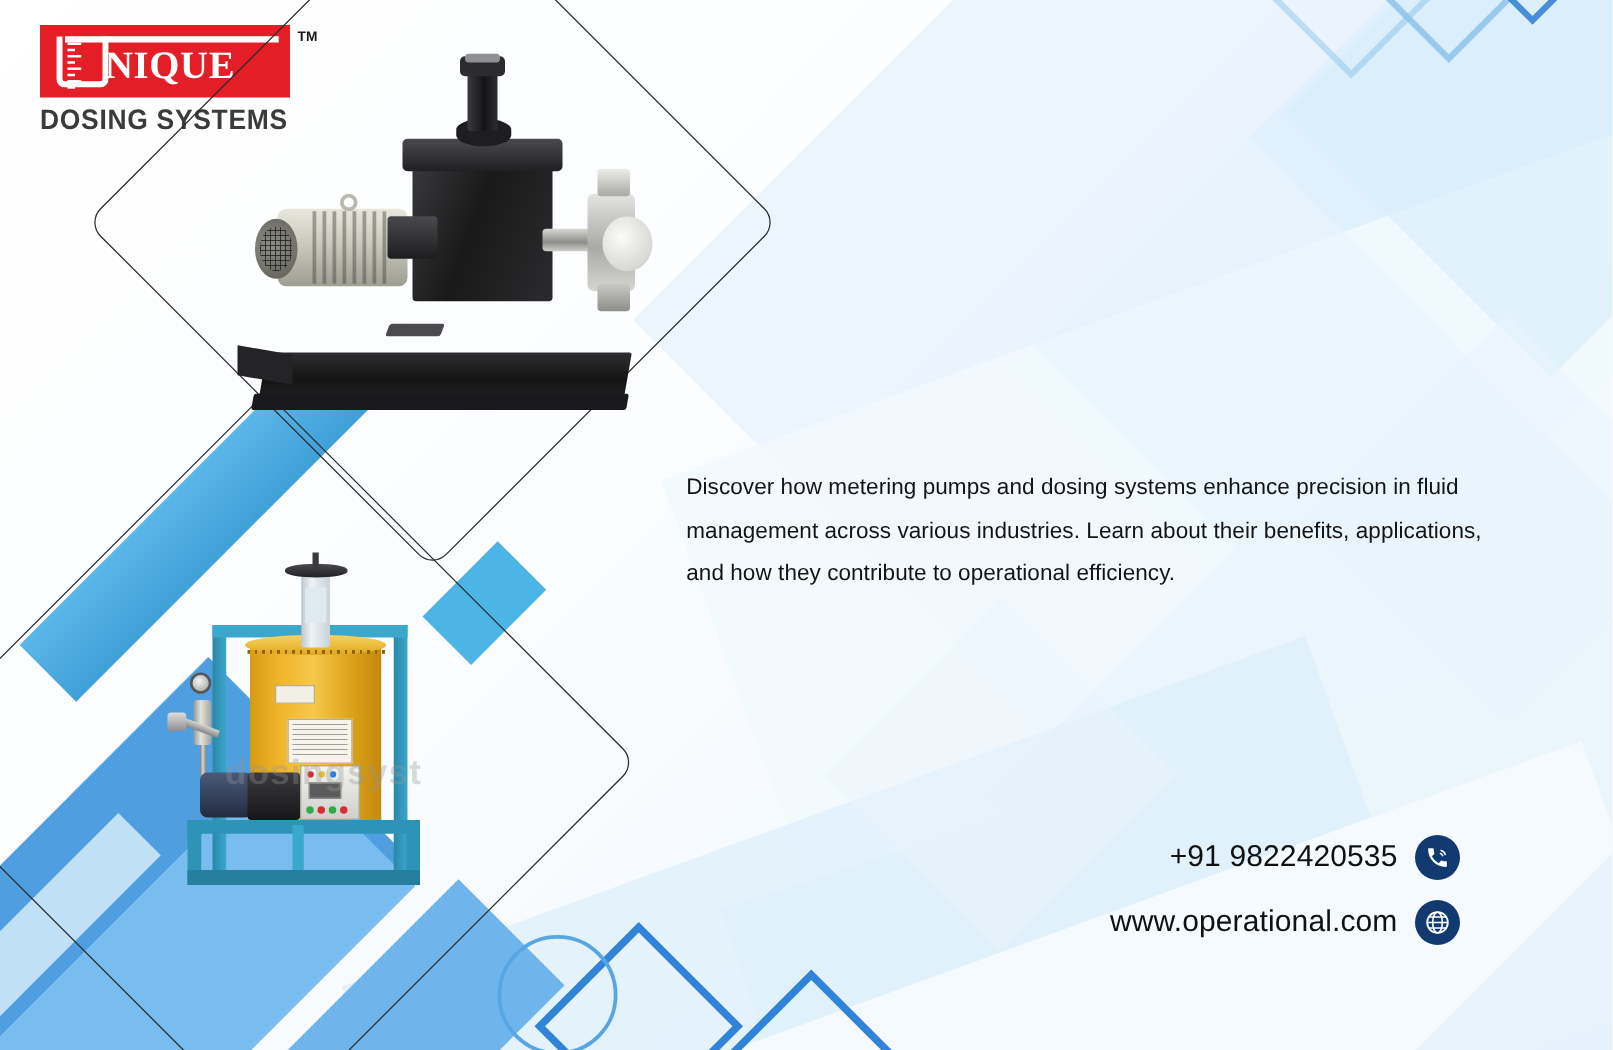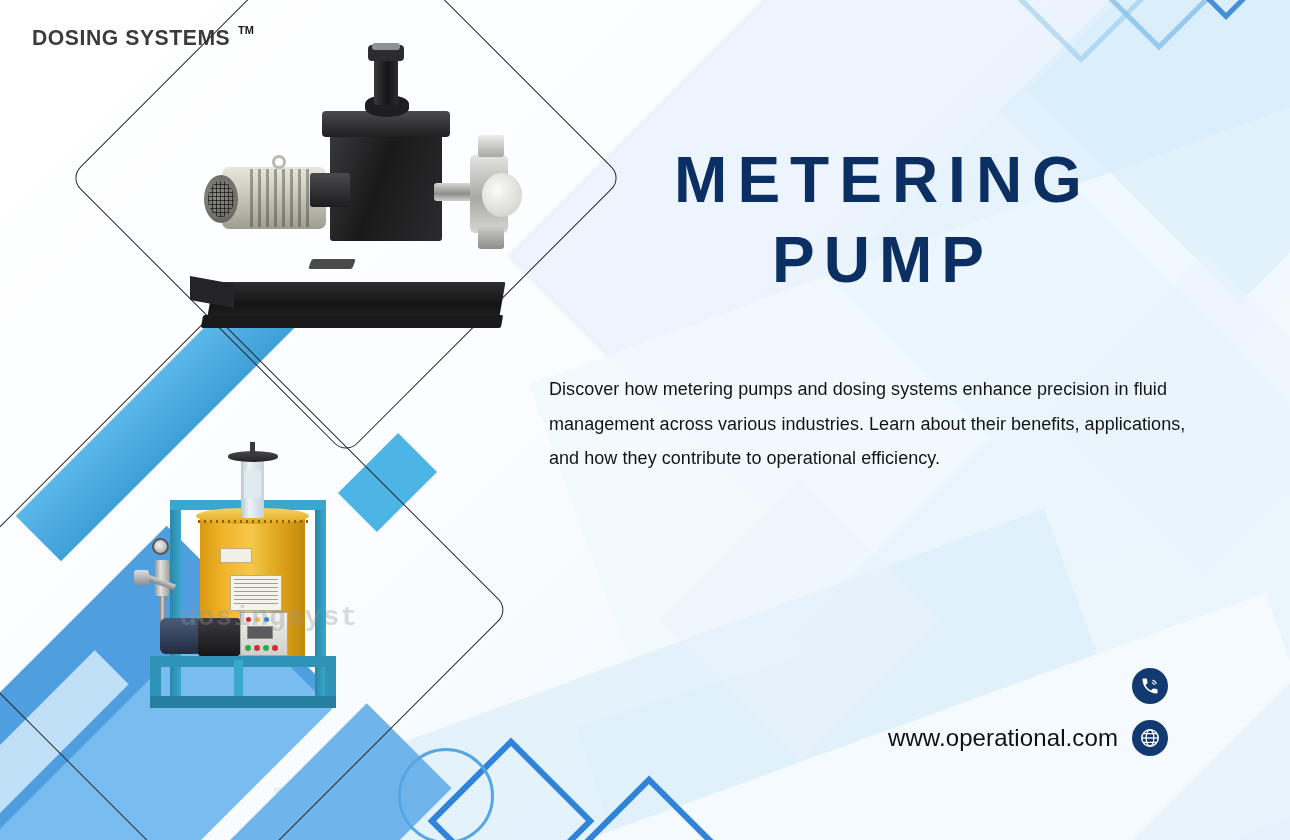--- a/index.html
+++ b/index.html
@@ -127,21 +127,21 @@
   .frame {
     position:absolute;
     border:1.6px solid #2a2a2a;
     border-radius:16px;
     transform:rotate(45deg);
     background:transparent;
   }
   .frame-1 { left:150px; top:-18px; width:392px; height:392px; }
   .frame-2 { left:3px; top:400px; width:420px; height:420px; }
 
-  .photo { position:absolute;font-family:Liberation Mono, monospace; }
+  .photo { position:absolute; }
   .photo-1 { left:182px; top:55px; width:345px; height:275px; }
   .photo-2 { left:122px; top:420px; width:255px; height:325px; }
 
   
   .p1 { position:absolute; inset:0; }
   .p1-base {
     position:absolute; left:28px; bottom:8px; width:292px; height:40px;
     background:linear-gradient(180deg,#2e2e30 0%,#141415 55%,#242426 100%);
     border-radius:2px;
     transform:skewX(-10deg);
@@ -411,20 +411,35 @@
     <div class="bl bl-4"></div>
 
     <div class="od" style="left:452px;top:762px;width:118px;height:118px;"></div>
     <div class="od" style="left:590px;top:800px;width:118px;height:118px;"></div>
     <div class="ocirc" style="left:398px;top:748px;width:96px;height:96px;"></div>
 
     <div class="br" style="left:1100px;top:700px;width:420px;height:180px;background:#e3f0fb;opacity:.8;"></div>
   </div>
 
   <div class="logo">
+    <div class="logo-mark">
+      <div class="logo-topbar"></div>
+      <div class="beaker"></div>
+      <div class="beaker-ticks">
+        <i></i>
+          <i></i>
+          <i></i>
+          <i></i>
+          <i></i>
+          <i></i>
+          <i></i>
+          <i></i>
+      </div>
+      <div class="logo-word">NIQUE</div>
+    </div>
     <div class="logo-tm">TM</div>
     <div class="logo-sub">DOSING SYSTEMS</div>
   </div>
 
   <div class="frame frame-1"></div>
   <div class="frame frame-2"></div>
 
   <div class="photo photo-1">
     <div class="p1">
       <div class="p1-base"></div>
@@ -495,29 +510,26 @@
       <div class="p2-frame-lft"></div>
       <div class="p2-frame-rgt"></div>
       <div class="p2-frame-mid"></div>
       <div class="p2-frame-bot2"></div>
       <div class="p2-watermark">dosingsyst</div>
     </div>
   </div>
 
   <div class="content">
 
-    <h1 class="headline">
-      <span class="l1">METERING</span>
-      <span class="l2">PUMP</span>
-    </h1>
 
     <p class="body-text">Discover how metering pumps and dosing systems enhance precision in fluid management across various industries. Learn about their benefits, applications, and how they contribute to operational efficiency.</p>
 
 
     <div class="contact-row r-phone">
+      <span class="contact-text">+91 9822420535</span>
       <span class="ico">
         <svg width="20" height="20" viewBox="0 0 24 24" aria-hidden="true">
           <path fill="#ffffff" d="M6.6 10.8c1.4 2.8 3.8 5.1 6.6 6.6l2.2-2.2c.3-.3.7-.4 1-.2 1.1.4 2.3.6 3.6.6.6 0 1 .4 1 1V20c0 .6-.4 1-1 1C10.6 21 3 13.4 3 4c0-.6.4-1 1-1h3.4c.6 0 1 .4 1 1 0 1.2.2 2.4.6 3.6.1.3 0 .7-.2 1l-2.2 2.2z"></path>
           <path fill="none" stroke="#ffffff" stroke-width="1.5" stroke-linecap="round" d="M15.5 5.2c1.9.5 3.4 2 3.9 3.9"></path>
           <path fill="none" stroke="#ffffff" stroke-width="1.5" stroke-linecap="round" d="M14.8 8.1c1 .3 1.8 1.1 2.1 2.1"></path>
         </svg>
       </span>
     </div>
 
     <div class="contact-row r-web">

